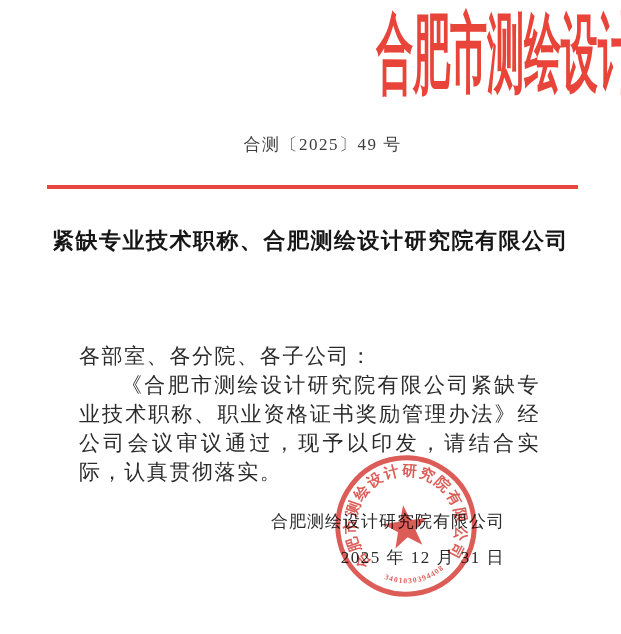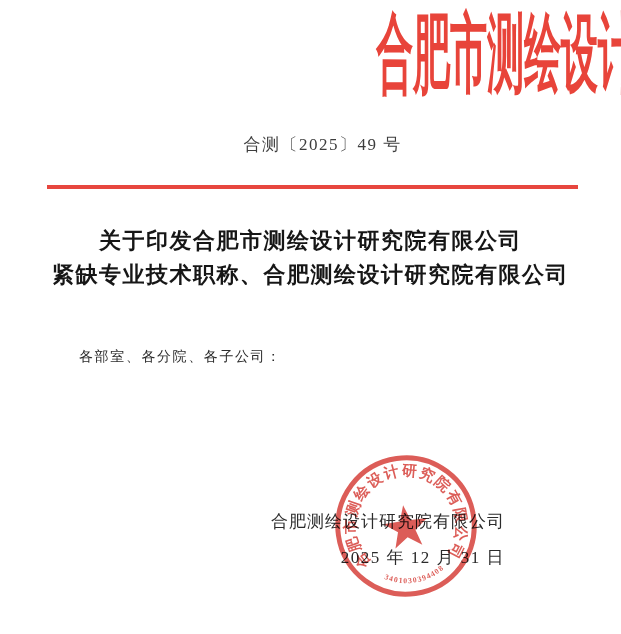--- a/index.html
+++ b/index.html
@@ -40,21 +40,21 @@
   
   .doc-title {
     position:absolute; top:224px; left:30px; right:30px;
     text-align:center;
     font-size:22px; font-weight:700; line-height:34px;
     color:#161616; letter-spacing:1.5px;
   }
   
   .body-block {
     position:absolute; top:342px; left:79px; width:461px;
-    font-size:14px; line-height:29px;
+    font-size:21px; line-height:29px;
     color:#2b2b2b; letter-spacing:1.6px;
     text-align:justify;
   }
   .body-block p { margin:0; }
   .body-block .para { text-indent:2em; }
   
   .sig-block {
     position:absolute; top:510px; right:116px;
     text-align:right;
     font-size:17px; color:#2b2b2b; letter-spacing:1px;
@@ -80,26 +80,26 @@
 
   <div class="header-wrap">
     <span class="header-text">合肥市测绘设计研究院有限公司文件</span>
   </div>
 
   <div class="doc-number">合测〔2025〕49 号</div>
 
   <div class="red-rule"></div>
 
   <div class="doc-title">
-    <div>关于印发合肥市测绘设计研究院有限公司</div>
     <div>紧缺专业技术职称、合肥测绘设计研究院有限公司</div>
   </div>
 
   <div class="body-block">
     <p class="salutation">各部室、各分院、各子公司：</p>
+    <p class="para">《合肥市测绘设计研究院有限公司紧缺专业技术职称、职业资格证书奖励管理办法》经公司会议审议通过，现予以印发，请结合实际，认真贯彻落实。</p>
   </div>
 
   <div class="sig-block">
     <div class="sig-name">合肥测绘设计研究院有限公司</div>
     <div class="sig-date">2025 年 12 月 31 日</div>
   </div>
 
   <svg class="seal" viewBox="0 0 140 140" xmlns="http://www.w3.org/2000/svg">
     <defs>
       <path id="sealTopArc" d="M 34.8 99.6 A 46 46 0 1 1 105.2 99.6" fill="none"></path>

